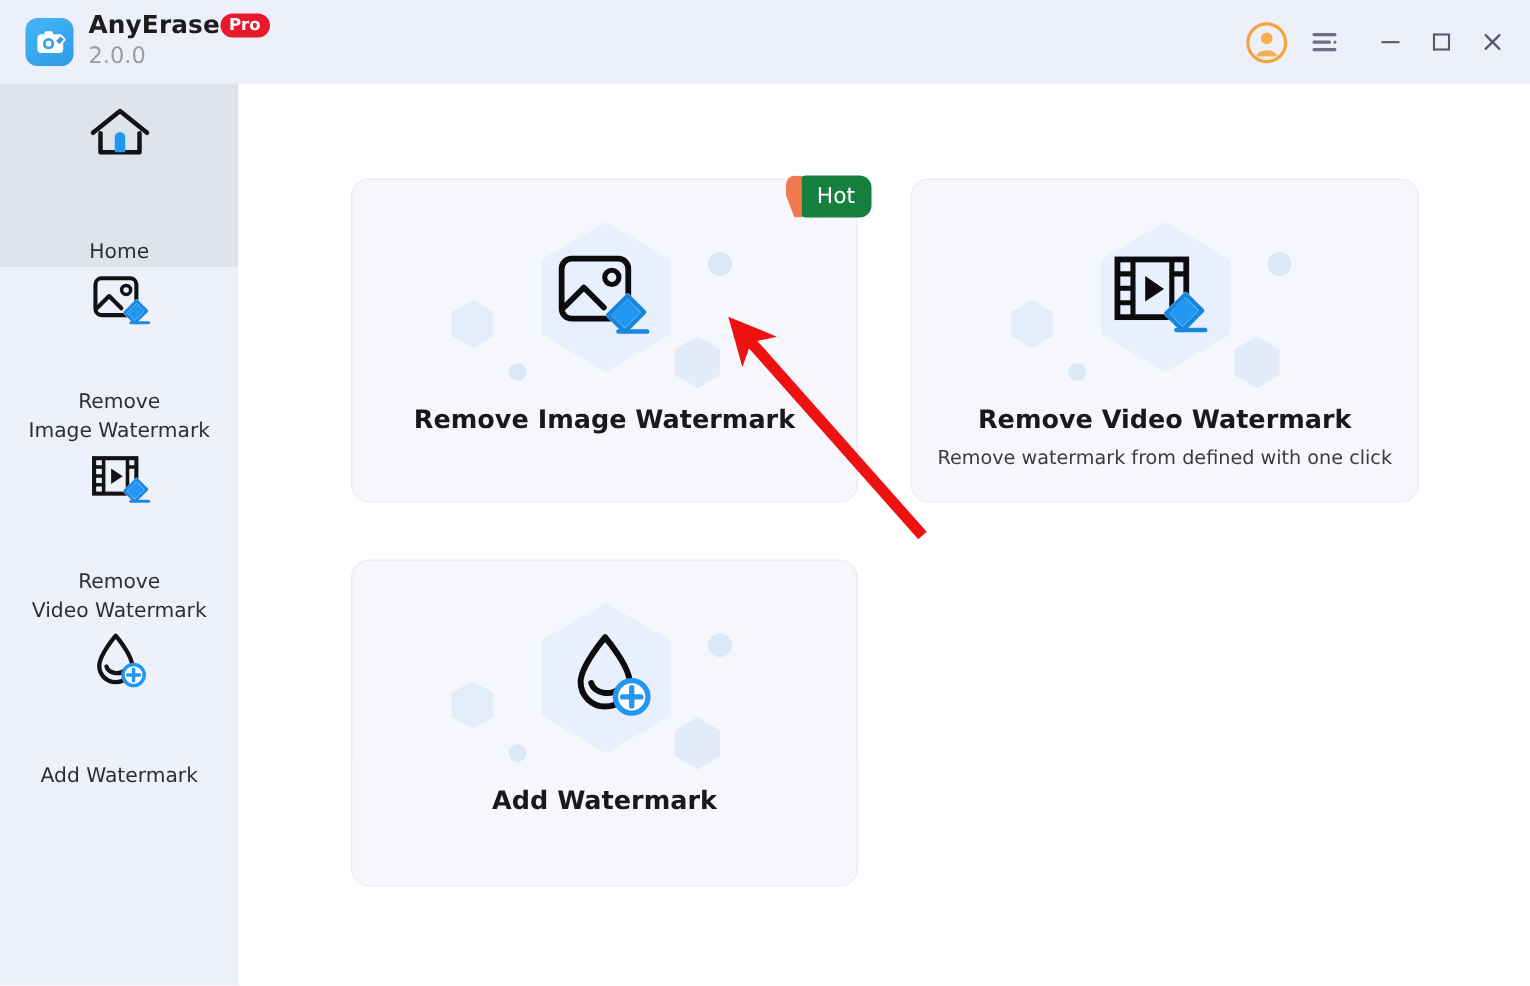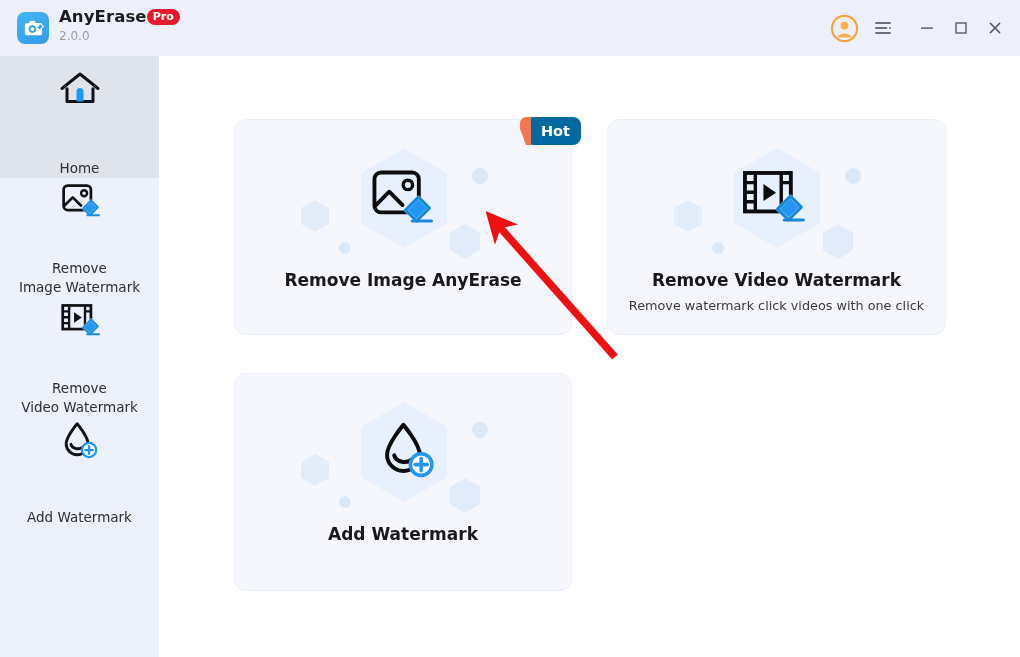--- a/index.html
+++ b/index.html
@@ -40,21 +40,21 @@
     letter-spacing: .1px;
   }
   .pro-badge {
     background: #e8192c; color: #ffffff;
     font-size: 11px; font-weight: bold;
     padding: 2px 6px 3px 6px; border-radius: 8px;
     line-height: 1;
   }
   .brand-version {
     margin-top: 4px;
-    font-size: 12px; color: #9b9ba2;
+    font-size: 15px; color: #9b9ba2;
   }
   .win-controls {
     position: absolute; right: 8px; top: 0;
     height: 56px; display: flex; align-items: center; gap: 0px;
   }
   .wc-btn {
     width: 34px; height: 34px;
     display: flex; align-items: center; justify-content: center;
     cursor: pointer;
   }
@@ -126,23 +126,23 @@
     text-align: center;
     font-size: 12.8px; color: #3a3a40;
   }
 
   
   .hot-badge {
     position: absolute;
     right: -10px; top: -3px;
     height: 28px;
     padding: 0 11px 0 12px;
-    background: #0369a1;
+    background: #15803d;
     color: #ffffff;
-    font-size: 14.5px; font-weight: bold;
+    font-size: 14.5px; font-weight: normal;
     display: flex; align-items: center; justify-content: center;
     border-radius: 4px 8px 8px 4px;
     z-index: 5;
   }
   .hot-tail {
     position: absolute;
     left: -9px; top: 0px;
     width: 11px; height: 28px;
     background: #f2784f;
     border-radius: 6px 0 0 0;
@@ -299,21 +299,21 @@
             <rect x="3" y="1" width="30" height="27" rx="4.5" fill="none" stroke="#0c0c0e" stroke-width="2.6"></rect>
             <circle cx="25.6" cy="9.4" r="3.2" fill="none" stroke="#0c0c0e" stroke-width="2.3"></circle>
             <path d="M4 23 L13 14 L22 23" fill="none" stroke="#0c0c0e" stroke-width="2.6" stroke-linecap="round" stroke-linejoin="round"></path>
             <path d="M24 26.4 L32.7 17.7 L40.1 25.1 L31.4 33.8 Z" fill="#2196f3" stroke="#ffffff" stroke-width="2.2" stroke-linejoin="round"></path>
             <path d="M24 26.4 L32.7 17.7 L40.1 25.1 L31.4 33.8 Z" fill="none" stroke="#1787dd" stroke-width="2.1" stroke-linejoin="round"></path>
             <path d="M28.6 33.8 L41.5 33.8" stroke="#1787dd" stroke-width="2.1" stroke-linecap="round"></path>
           </g>
         </svg>
       </div>
 
-      <div class="card-title">Remove Image AnyErase</div>
+      <div class="card-title">Remove Image Watermark</div>
     </div>
 
     <div class="card" id="card-rvid">
       <div class="card-art">
         <svg width="339" height="132" viewBox="0 0 339 132" aria-hidden="true">
           <polygon points="169,10 212,35 212,85 169,110 126,85 126,35" fill="#e2eefc" opacity=".75"></polygon>
           <polygon points="80,62 94,70 94,86 80,94 66,86 66,70" fill="#dfeaf9" opacity=".8"></polygon>
           <polygon points="230,86 245,95 245,112 230,121 215,112 215,95" fill="#dde9f8" opacity=".85"></polygon>
           <circle cx="245" cy="38" r="8" fill="#dbe8f8"></circle>
           <circle cx="110" cy="110" r="6" fill="#dbe8f8"></circle>
@@ -323,21 +323,21 @@
             <path d="M9 2 L9 28 M26.5 2 L26.5 28 M2 8.5 L9 8.5 M2 15 L9 15 M2 21.5 L9 21.5 M26.5 8.5 L33 8.5" stroke="#0c0c0e" stroke-width="2.3"></path>
             <path d="M14.5 9.5 L23 15.3 L14.5 21 Z" fill="#0c0c0e"></path>
             <path d="M24 26.4 L32.7 17.7 L40.1 25.1 L31.4 33.8 Z" fill="#2196f3" stroke="#ffffff" stroke-width="2.2" stroke-linejoin="round"></path>
             <path d="M24 26.4 L32.7 17.7 L40.1 25.1 L31.4 33.8 Z" fill="none" stroke="#1787dd" stroke-width="2.1" stroke-linejoin="round"></path>
             <path d="M28.6 33.8 L41.5 33.8" stroke="#1787dd" stroke-width="2.1" stroke-linecap="round"></path>
           </g>
         </svg>
       </div>
 
       <div class="card-title">Remove Video Watermark</div>
-      <div class="card-sub">Remove watermark click videos with one click</div>
+      <div class="card-sub">Remove watermark from defined with one click</div>
     </div>
 
     <div class="card" id="card-addwm">
       <div class="card-art">
         <svg width="338" height="132" viewBox="0 0 338 132" aria-hidden="true">
           <polygon points="169,10 212,35 212,85 169,110 126,85 126,35" fill="#e2eefc" opacity=".75"></polygon>
           <polygon points="80,62 94,70 94,86 80,94 66,86 66,70" fill="#dfeaf9" opacity=".8"></polygon>
           <polygon points="230,86 245,95 245,112 230,121 215,112 215,95" fill="#dde9f8" opacity=".85"></polygon>
           <circle cx="245" cy="38" r="8" fill="#dbe8f8"></circle>
           <circle cx="110" cy="110" r="6" fill="#dbe8f8"></circle>

